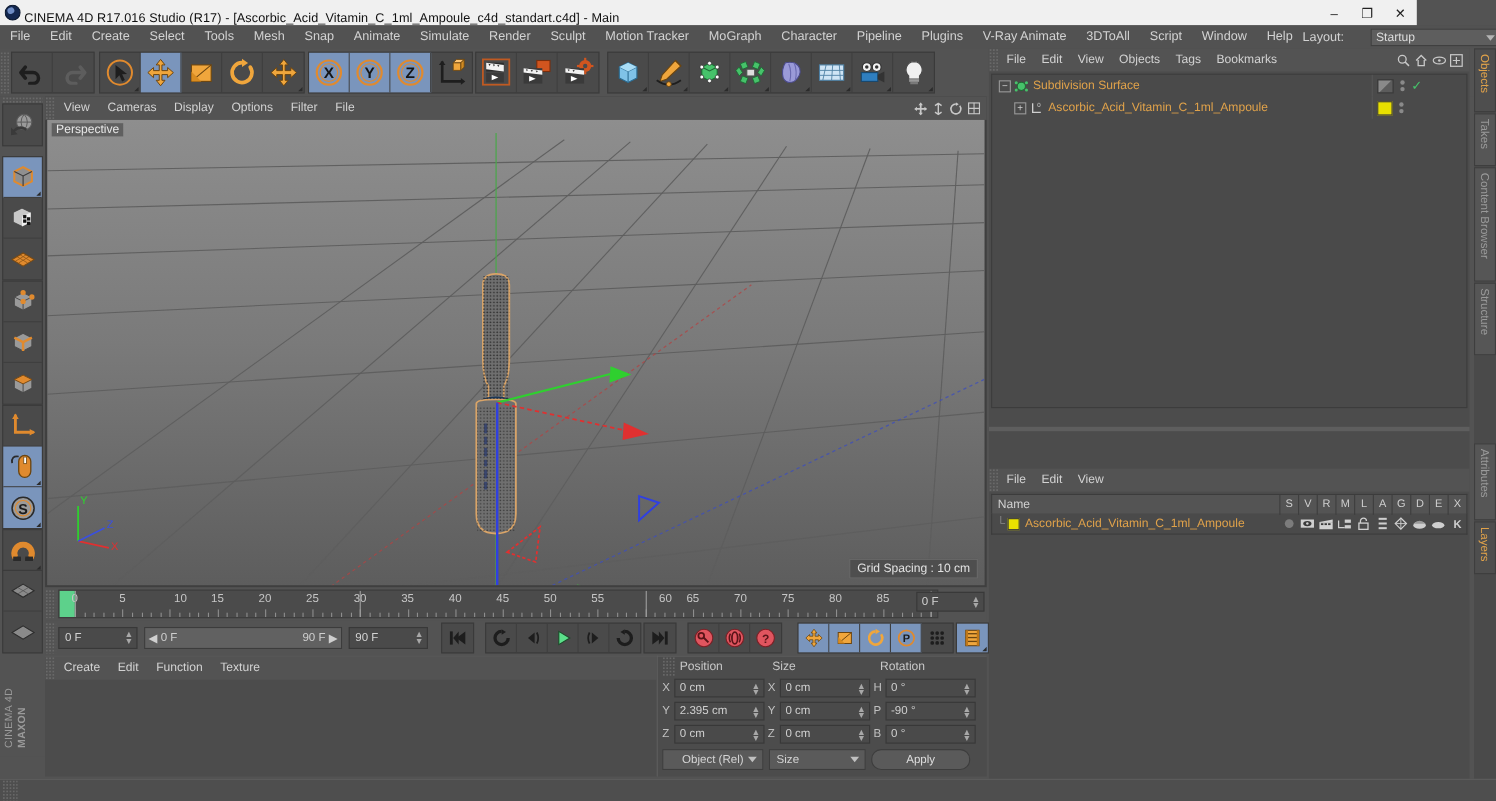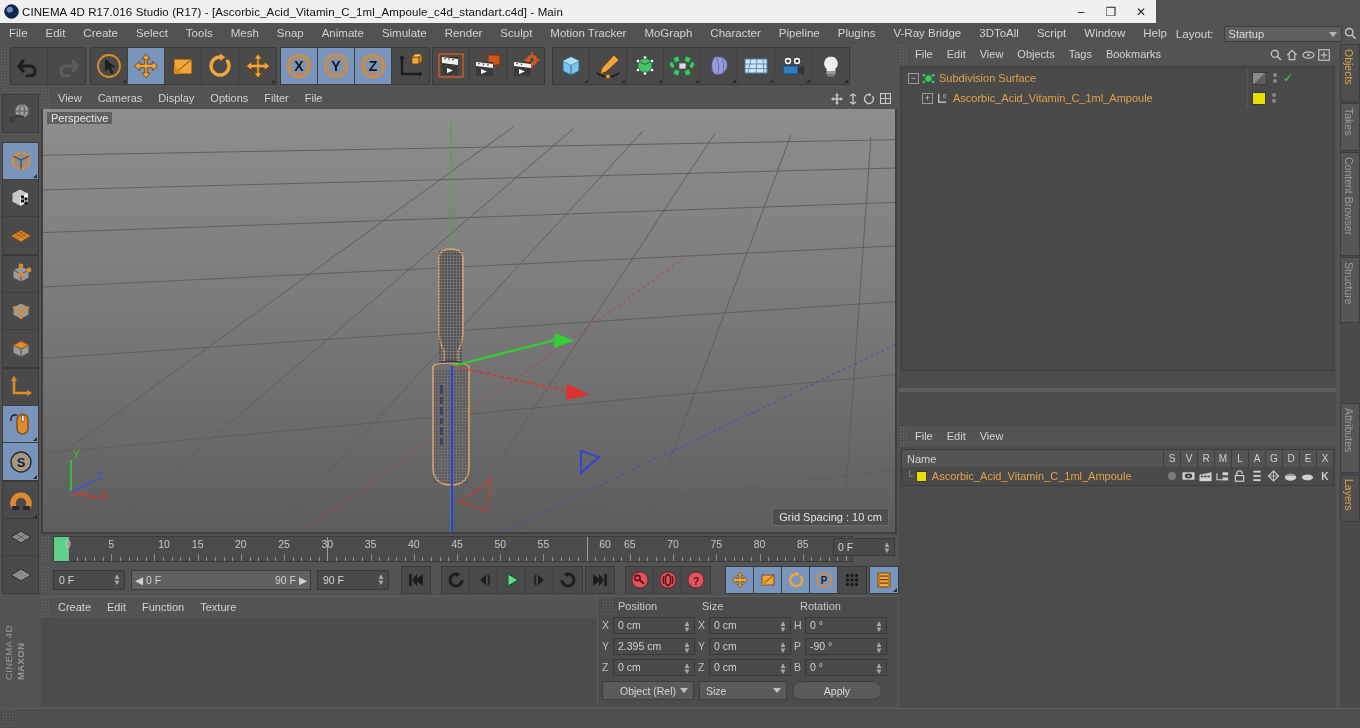--- a/index.html
+++ b/index.html
@@ -6,35 +6,35 @@
   html,body {
     width:1360px; height:728px; overflow:hidden;
     background:#535353;
     font-family:"Liberation Sans", sans-serif;
     font-size:11px; color:#c8c8c8;
     -webkit-font-smoothing:antialiased;
   }
   .app { position:relative; width:1360px; height:728px; }
 
   
-  .titlebar { position:absolute; left:0; top:0; width:1156px; height:23px;
-    background:#f0f0f0; color:#1b1b1b; display:flex; align-items:center; }
+  .titlebar { position:absolute; left:0; top:0; width:1288px; height:23px;
+    background:#f0f0f0; color:#1b1b1b; display:flex; align-items:flex-end; }
   .tb-icon { width:22px; height:23px; display:flex; align-items:center; justify-content:center; }
   .tb-icon svg { display:block; }
   .tb-title { font-size:11.5px; color:#101010; white-space:nowrap; letter-spacing:0.1px; }
   .tb-controls { margin-left:auto; display:flex; height:23px; }
   .tb-btn { width:30px; height:23px; display:flex; align-items:center; justify-content:center;
     color:#222; font-size:12px; }
 
   
   .menubar { position:absolute; left:0; top:23px; width:1360px; height:21px;
     background:#525252; display:flex; align-items:center; }
   .menu-item { padding:0 9px; height:21px; line-height:21px; font-size:11.5px; color:#d2d2d2; white-space:nowrap; }
   .layout-wrap { margin-left:auto; display:flex; align-items:center; height:21px; padding-right:2px; }
-  .layout-label { font-size:11.5px; color:#d2d2d2; margin-right:10px; }
+  .layout-label { font-size:11.5px; color:#d2d2d2; margin-right:24px; }
   .layout-sel { width:118px; height:16px; background:#5e5e5e; border:1px solid #3e3e3e;
     display:flex; align-items:center; padding:0 4px; font-size:11px; color:#dcdcdc; position:relative; }
   .layout-sel .arr { position:absolute; right:4px; top:5px; border-left:4px solid transparent;
     border-right:4px solid transparent; border-top:5px solid #b4b4b4; }
   .srch-ic { width:18px; height:21px; display:flex; align-items:center; justify-content:center; }
 
   
   .toolbar { position:absolute; left:0; top:44px; width:1360px; height:44px; background:#535353; }
   .tgrp { position:absolute; top:3px; height:38px; background:#4a4a4a;
     border:1px solid #3a3a3a; display:flex; align-items:center; }
@@ -200,21 +200,21 @@
     <div class="menu-item">Snap</div>
     <div class="menu-item">Animate</div>
     <div class="menu-item">Simulate</div>
     <div class="menu-item">Render</div>
     <div class="menu-item">Sculpt</div>
     <div class="menu-item">Motion Tracker</div>
     <div class="menu-item">MoGraph</div>
     <div class="menu-item">Character</div>
     <div class="menu-item">Pipeline</div>
     <div class="menu-item">Plugins</div>
-    <div class="menu-item">V-Ray Bridge</div>
+    <div class="menu-item">V-Ray Animate</div>
     <div class="menu-item">3DToAll</div>
     <div class="menu-item">Script</div>
     <div class="menu-item">Window</div>
     <div class="menu-item">Help</div>
     <div class="layout-wrap">
       <div class="layout-label">Layout:</div>
       <div class="layout-sel">
         <span>Startup</span>
         <span class="arr"></span>
       </div>

